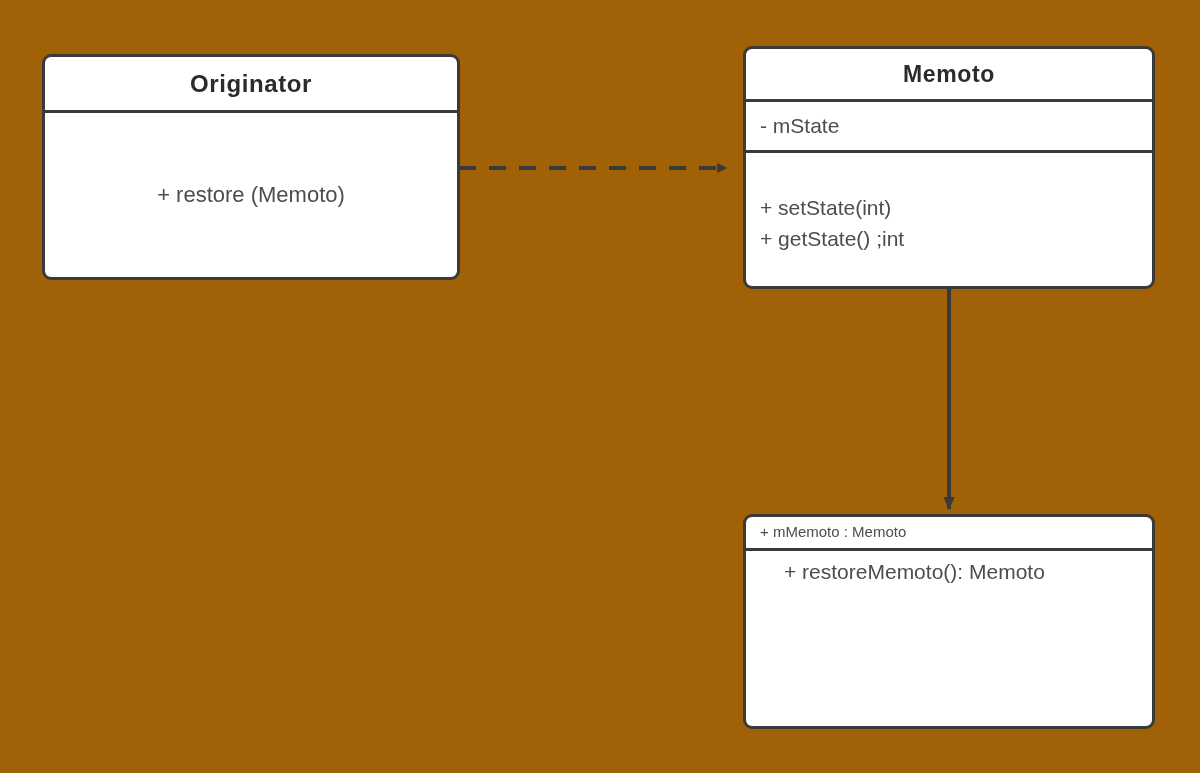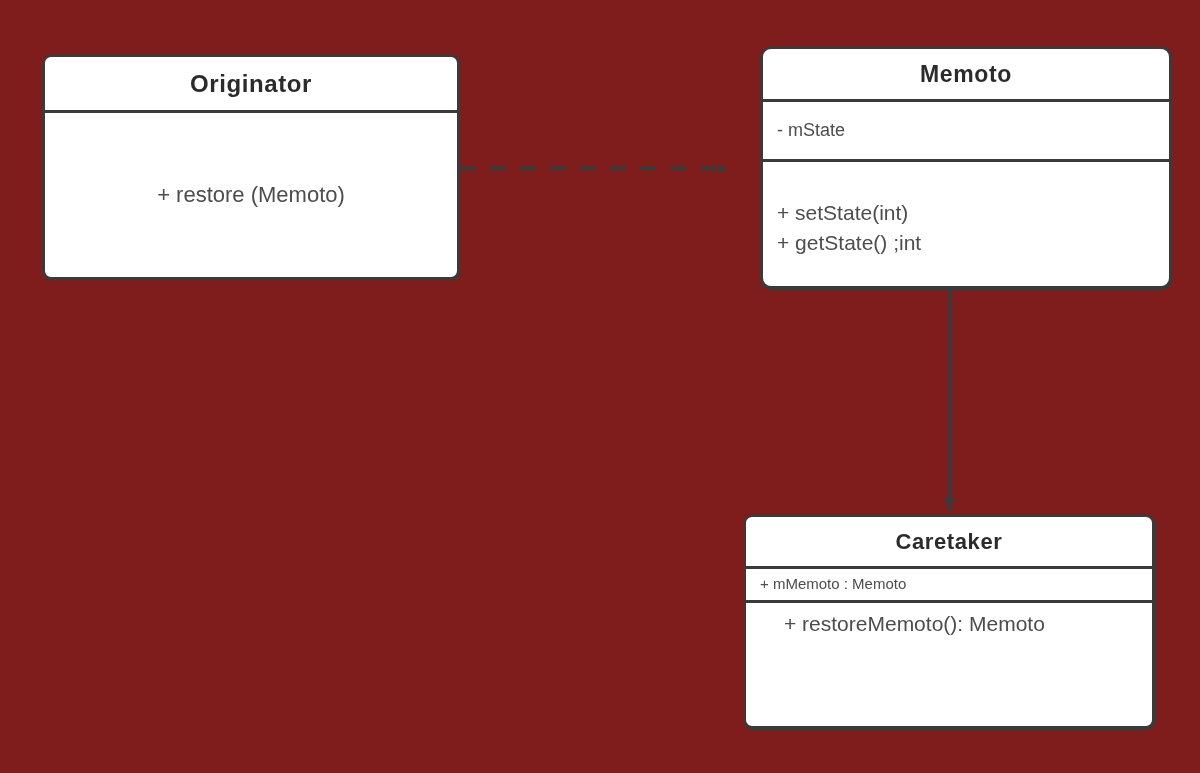--- a/index.html
+++ b/index.html
@@ -8,21 +8,21 @@
     padding: 0;
     background: #ffffff;
   }
   body {
     font-family: "Liberation Sans", "DejaVu Sans", sans-serif;
   }
   #canvas {
     position: relative;
     width: 1200px;
     height: 773px;
-    background: #7f1d1d;
+    background: #a16207;
     overflow: hidden;
   }
 
   
   .uml-class {
     position: absolute;
     box-sizing: border-box;
     background: #ffffff;
     border: 3px solid #3a3a3a;
     border-radius: 9px;
@@ -69,33 +69,32 @@
     font-size: 24px;
   }
   #class-originator .uml-compartment {
     flex: 1 1 auto;
     font-size: 22px;
   }
   #class-originator .uml-member { padding: 2px 0; text-align: center; }
 
   
   #class-memoto {
-    left: 760px;
+    left: 743px;
     top: 46px;
     width: 412px;
     height: 243px;
-    border-radius: 11px;
   }
   #class-memoto .uml-title {
     height: 53px;
     font-size: 23px;
   }
   #class-memoto .c-attrs {
-    height: 60px;
-    font-size: 18px;
+    height: 51px;
+    font-size: 21px;
   }
   #class-memoto .c-ops {
     flex: 1 1 auto;
     font-size: 21px;
     justify-content: center;
     padding-top: 8px;
   }
   #class-memoto .uml-member { padding: 1px 0; }
 
   
@@ -186,21 +185,20 @@
     <div class="uml-compartment c-attrs divided">
       <div class="uml-member">- mState</div>
     </div>
     <div class="uml-compartment c-ops">
       <div class="uml-member">+ setState(int)</div>
       <div class="uml-member">+ getState() ;int</div>
     </div>
   </div>
 
   <div class="uml-class" id="class-caretaker">
-    <div class="uml-title">Caretaker</div>
     <div class="uml-compartment c-attrs divided">
       <div class="uml-member">+ mMemoto : Memoto</div>
     </div>
     <div class="uml-compartment c-ops">
       <div class="uml-member">+ restoreMemoto(): Memoto</div>
     </div>
   </div>
 
 
 </div>

